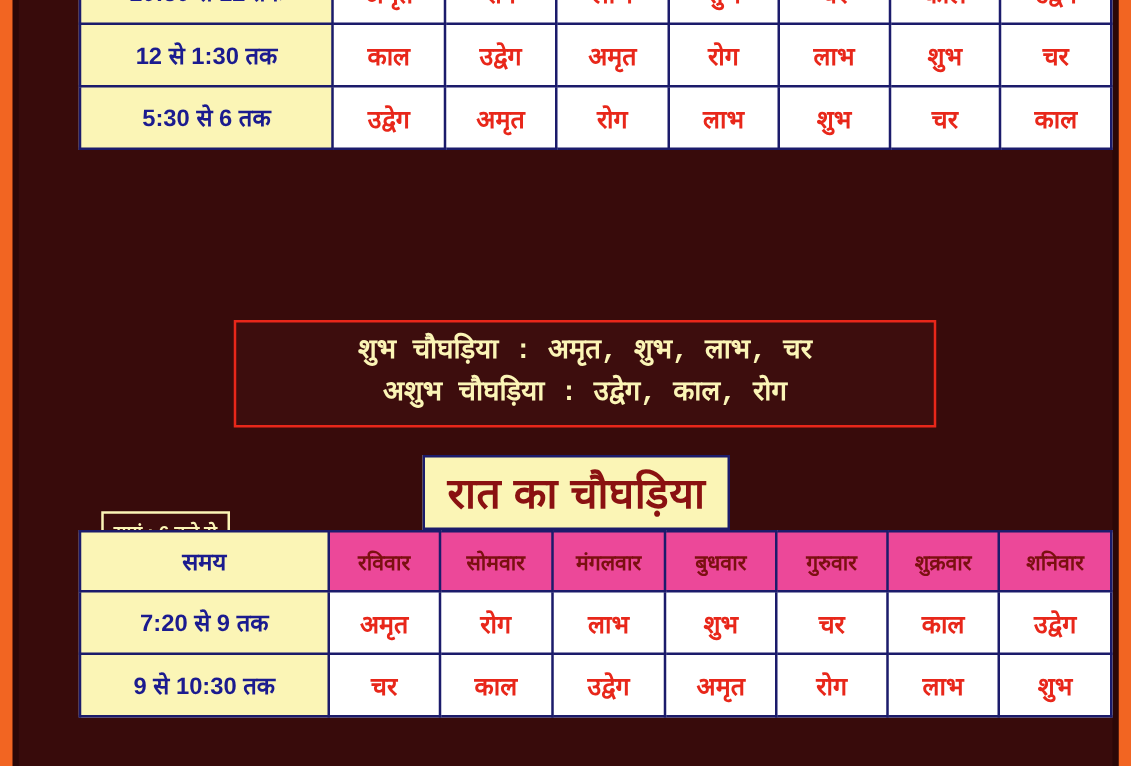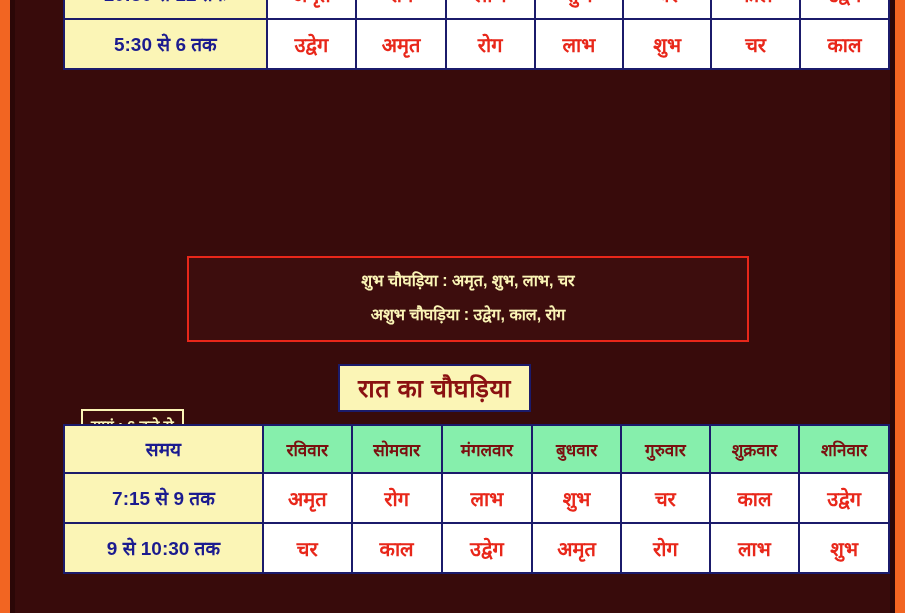--- a/index.html
+++ b/index.html
@@ -53,21 +53,21 @@
     width: 212px;
   }
   .val-cell {
     background: #ffffff;
     color: #e8271a;
     font-size: 20px;
     height: 46px;
     width: 94px;
   }
   .hdr-cell {
-    background: #86efac;
+    background: #ec4899;
     color: #7b1010;
     font-size: 17px;
     height: 44px;
   }
   .hdr-time {
     background: #fbf5b6;
     color: #1b1b8f;
     font-size: 19px;
     height: 44px;
     margin-left: 10px;
@@ -86,35 +86,35 @@
     left: 172px;
     top: 256px;
     width: 558px;
     border: 2px solid #e8271a;
     background: #3d0d0d;
     padding: 6px 0 8px 0;
     text-align: center;
   }
   .legend div {
     color: #fbf5b6;
-    font-size: 16px;
+    font-size: 22px;
     font-weight: bold;
     line-height: 34px;
-    font-family: Liberation Sans, sans-serif;
+    font-family: Liberation Mono, monospace;
   }
 
   
   .night-title {
     position: absolute;
     left: 323px;
     top: 364px;
     background: #fbf5b6;
     border: 2px solid #1b1b6b;
     color: #8a1111;
-    font-size: 25px;
+    font-size: 34px;
     font-weight: bold;
     padding: 4px 18px 6px 18px;
     letter-spacing: 0.5px;
   }
 
   
   .eve-tag {
     position: absolute;
     left: 66px;
     top: 409px;
@@ -144,20 +144,30 @@
         <tbody>
           <tr>
             <td class="time-cell">10:30 से 12 तक</td>
             <td class="val-cell">अमृत</td>
             <td class="val-cell">रोग</td>
             <td class="val-cell">लाभ</td>
             <td class="val-cell">शुभ</td>
             <td class="val-cell">चर</td>
             <td class="val-cell">काल</td>
             <td class="val-cell">उद्वेग</td>
+          </tr>
+          <tr>
+            <td class="time-cell">12 से 1:30 तक</td>
+            <td class="val-cell">काल</td>
+            <td class="val-cell">उद्वेग</td>
+            <td class="val-cell">अमृत</td>
+            <td class="val-cell">रोग</td>
+            <td class="val-cell">लाभ</td>
+            <td class="val-cell">शुभ</td>
+            <td class="val-cell">चर</td>
           </tr>
           <tr>
             <td class="time-cell">5:30 से 6 तक</td>
             <td class="val-cell">उद्वेग</td>
             <td class="val-cell">अमृत</td>
             <td class="val-cell">रोग</td>
             <td class="val-cell">लाभ</td>
             <td class="val-cell">शुभ</td>
             <td class="val-cell">चर</td>
             <td class="val-cell">काल</td>
@@ -184,21 +194,21 @@
             <th class="hdr-cell val-cell">सोमवार</th>
             <th class="hdr-cell val-cell">मंगलवार</th>
             <th class="hdr-cell val-cell">बुधवार</th>
             <th class="hdr-cell val-cell">गुरुवार</th>
             <th class="hdr-cell val-cell">शुक्रवार</th>
             <th class="hdr-cell val-cell">शनिवार</th>
           </tr>
         </thead>
         <tbody>
           <tr>
-            <td class="time-cell">7:15 से 9 तक</td>
+            <td class="time-cell">7:20 से 9 तक</td>
             <td class="val-cell">अमृत</td>
             <td class="val-cell">रोग</td>
             <td class="val-cell">लाभ</td>
             <td class="val-cell">शुभ</td>
             <td class="val-cell">चर</td>
             <td class="val-cell">काल</td>
             <td class="val-cell">उद्वेग</td>
           </tr>
           <tr>
             <td class="time-cell">9 से 10:30 तक</td>

